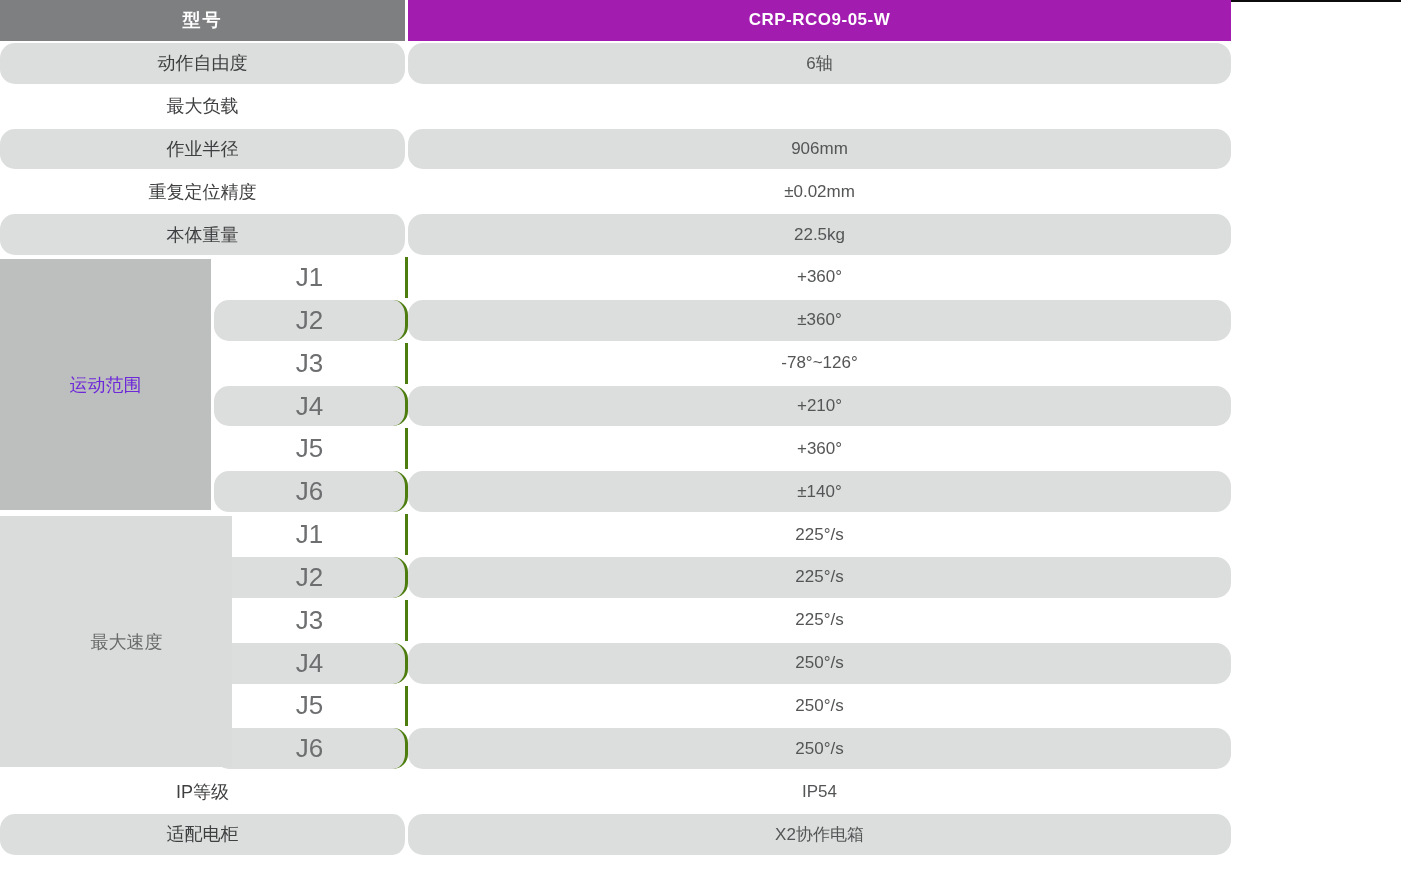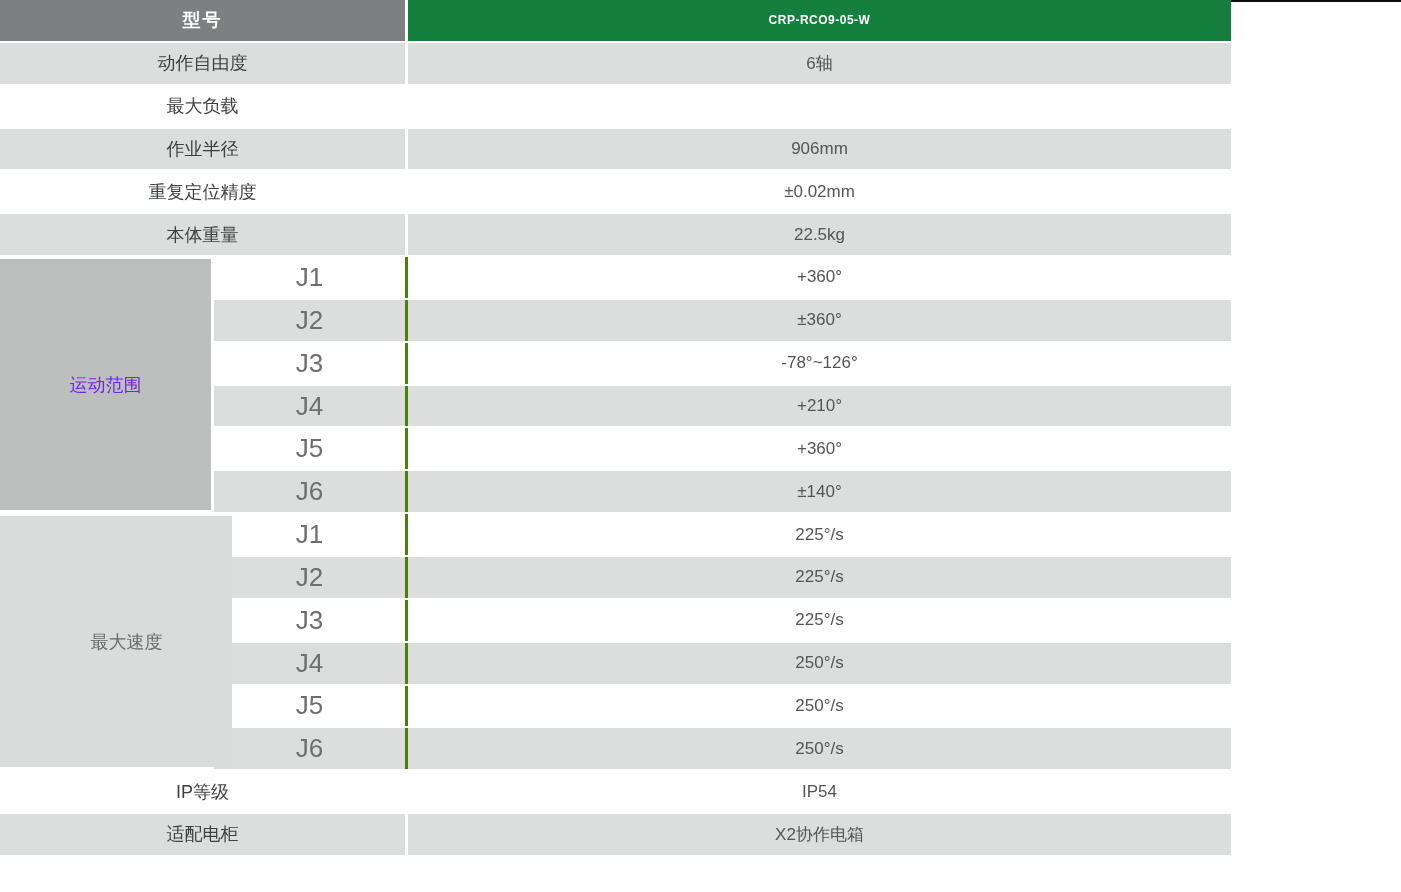--- a/index.html
+++ b/index.html
@@ -32,23 +32,23 @@
     width:408px;
     border-right:3px solid #ffffff;
     font-size:18px;color:#3e3f40;
   }
   .val{
     flex:1;
     font-size:17px;color:#545556;
   }
   
   .header .lbl{background:#7e7f80;color:#ffffff;font-weight:bold;font-size:18px;letter-spacing:2px;}
-  .header .val{background:#15803d;color:#ffffff;font-weight:bold;font-size:12px;letter-spacing:0.5px;}
+  .header .val{background:#a21caf;color:#ffffff;font-weight:bold;font-size:17px;letter-spacing:0.5px;}
   
-  .r-gray .lbl,.r-gray .val,.r-gray .jcell{background:#dcdddd;}
+  .r-gray .lbl,.r-gray .val,.r-gray .jcell{background:#dcdddd;border-radius:15px;}
   .r-white .lbl,.r-white .val,.r-white .jcell{background:#ffffff;}
   
   .spacer{width:214px;background:#ffffff;}
   .jcell{
     width:194px;
     border-right:3px solid #4d7c0f;
     display:flex;align-items:center;justify-content:center;
     box-sizing:border-box;
     font-size:26px;color:#6d6e6f;
   }

